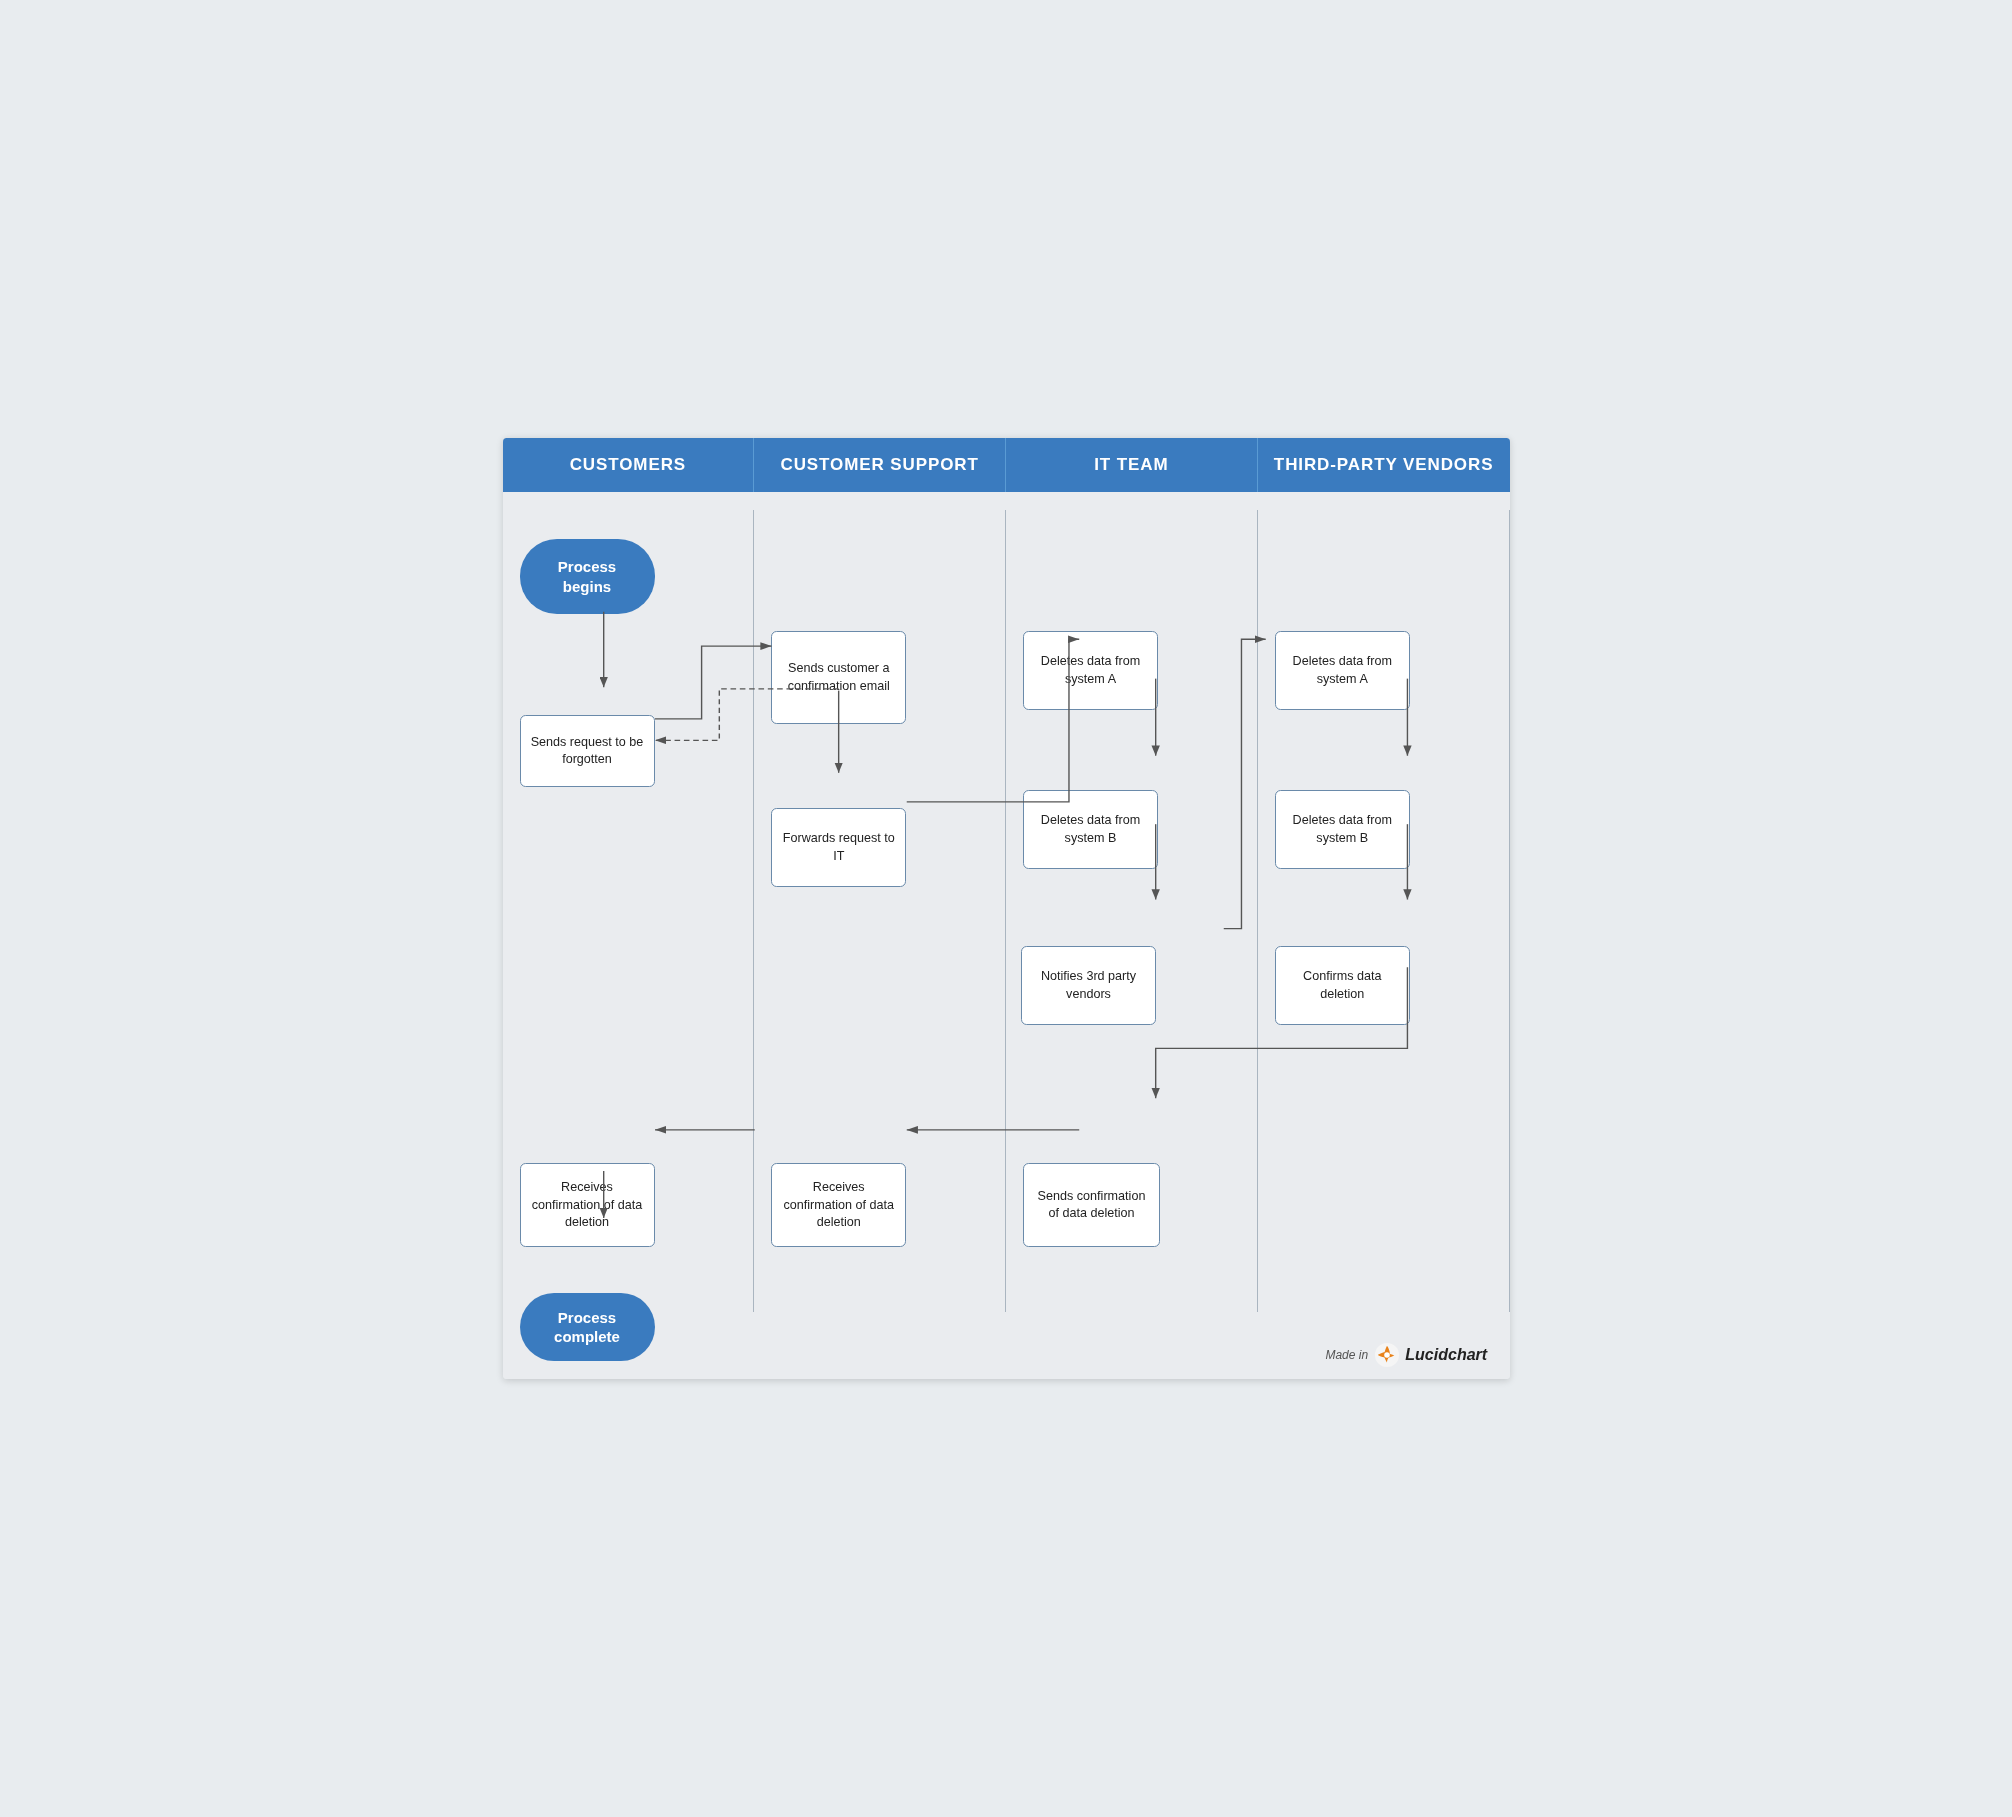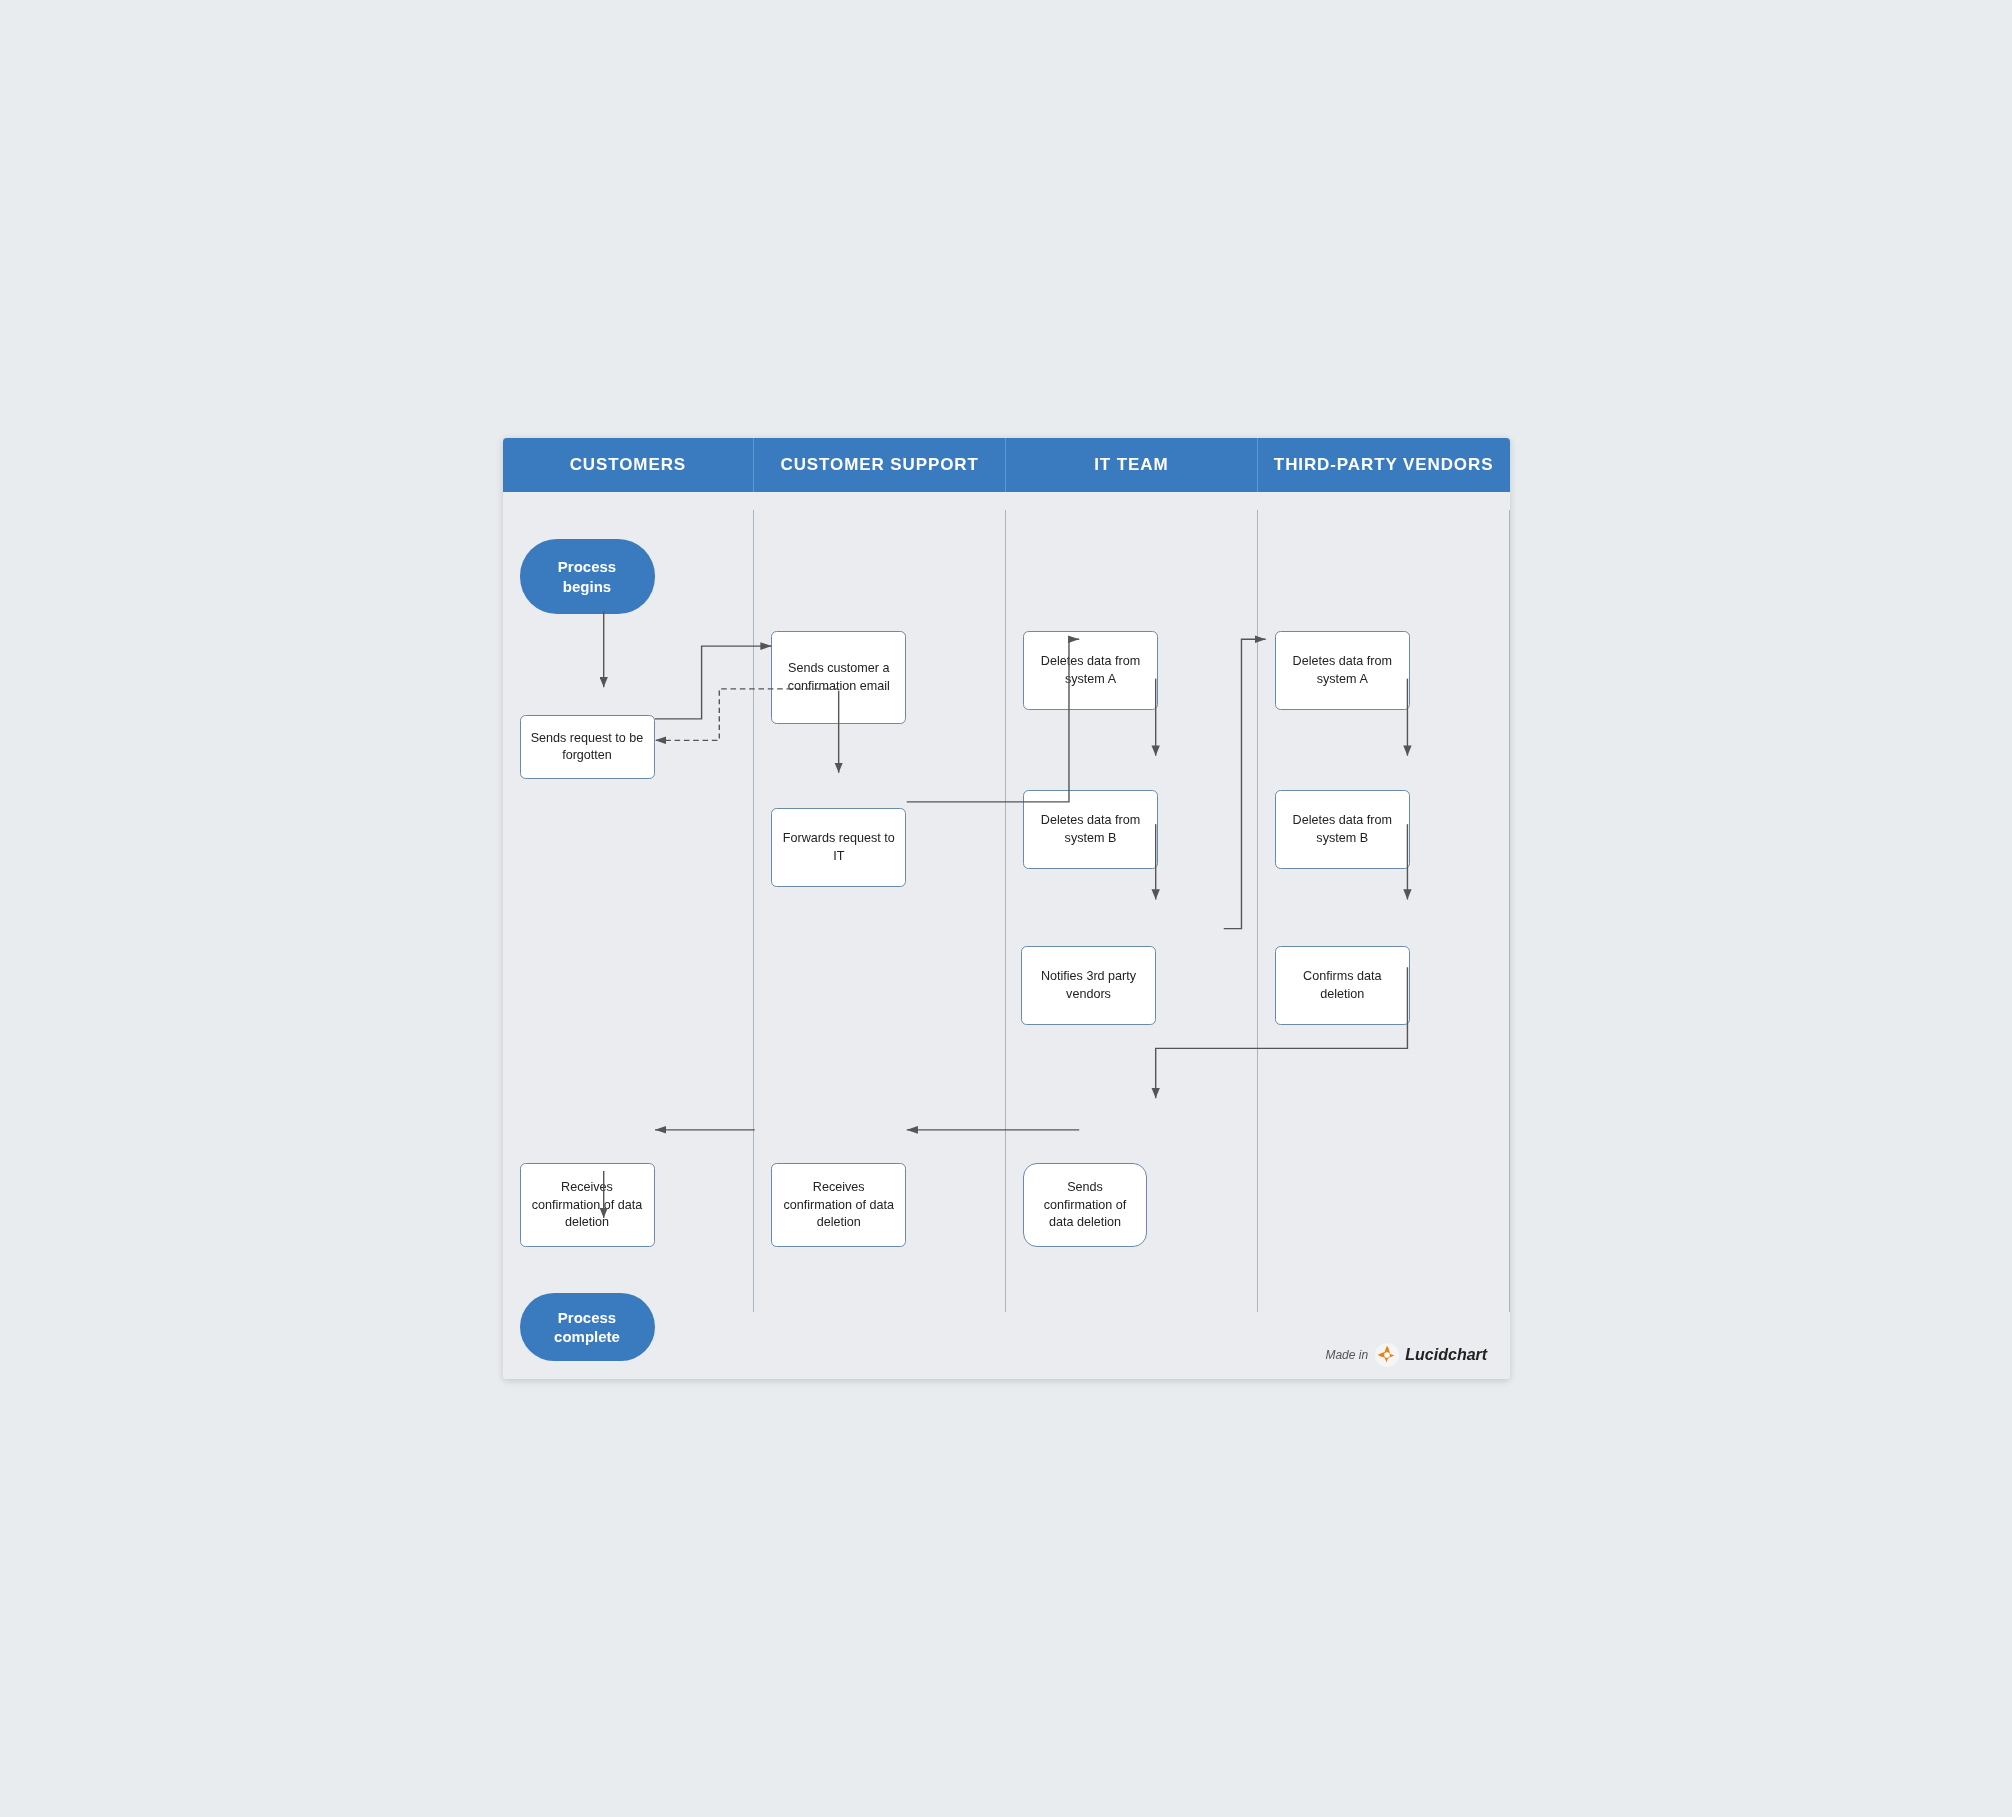--- a/index.html
+++ b/index.html
@@ -123,21 +123,21 @@
   </div>
 
   <div class="swimlane-body">
 
     <div class="lane">
 
       <div class="node-stadium" style="left:17px; top:29px; width:135px; height:75px;">
         <span>Process begins</span>
       </div>
 
-      <div class="node" style="left:17px; top:205px; width:135px; height:64px;">
+      <div class="node" style="left:17px; top:205px; width:135px; height:72px;">
         <span>Sends request to be forgotten</span>
       </div>
 
       <div class="node" style="left:17px; top:653px; width:135px; height:84px;">
         <span>Receives confirmation of data deletion</span>
       </div>
 
       <div class="node-stadium" style="left:17px; top:783px; width:135px; height:68px;">
         <span>Process complete</span>
       </div>
@@ -165,21 +165,21 @@
       </div>
 
       <div class="node" style="left:17px; top:280px; width:135px; height:79px;">
         <span>Deletes data from system B</span>
       </div>
 
       <div class="node" style="left:15px; top:436px; width:135px; height:79px;">
         <span>Notifies 3rd party vendors</span>
       </div>
 
-      <div class="node" style="left:17px; top:653px; width:124px; height:84px;border-radius:14px;">
+      <div class="node" style="left:17px; top:653px; width:137px; height:84px;">
         <span>Sends confirmation of data deletion</span>
       </div>
     </div>
 
     <div class="lane">
 
       <div class="node" style="left:17px; top:121px; width:135px; height:79px;">
         <span>Deletes data from system A</span>
       </div>
 

